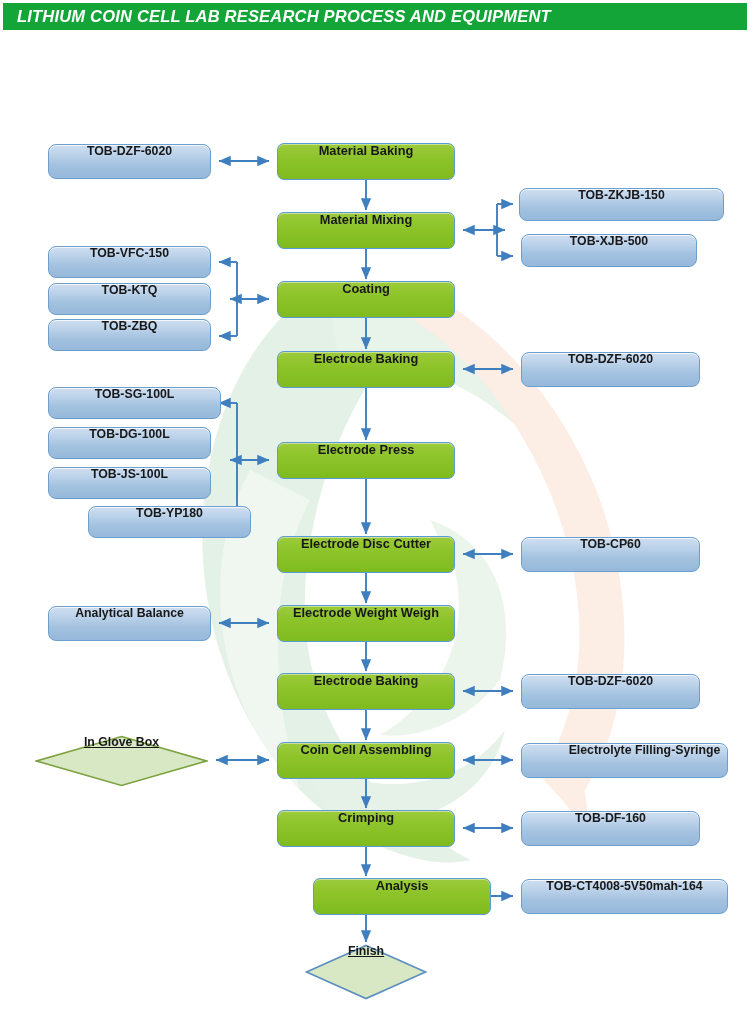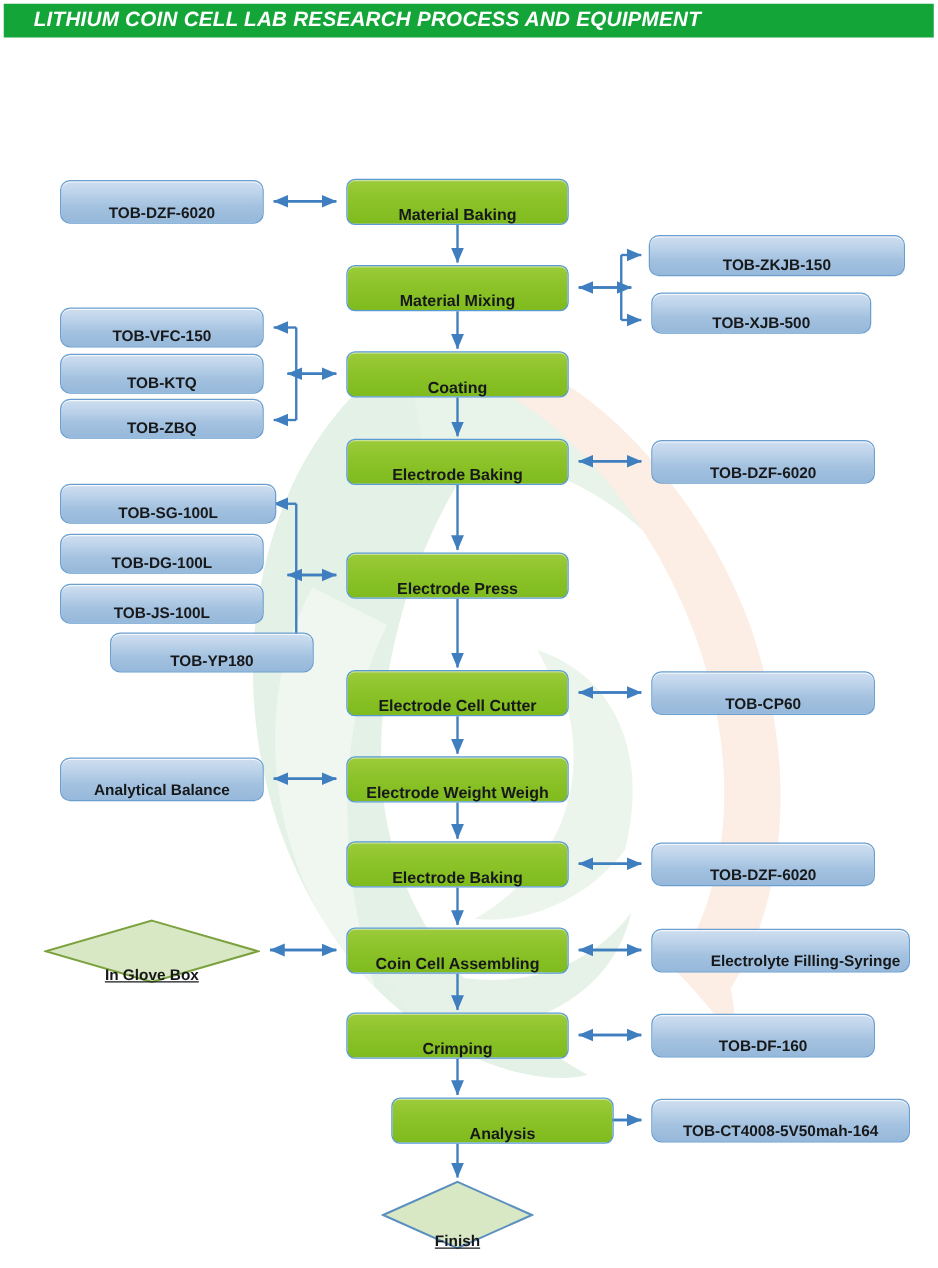--- a/index.html
+++ b/index.html
@@ -28,21 +28,21 @@
     background: #13a538;
     display: flex;
     align-items: center;
   }
   #header-title {
     color: #ffffff;
     font-size: 16.5px;
     font-weight: bold;
     font-style: italic;
     letter-spacing: 0.2px;
-    padding-left: 24px;
+    padding-left: 14px;
     white-space: nowrap;
     font-family: "Liberation Sans", sans-serif;
   }
 
   
   #watermark {
     position: absolute;
     left: 0;
     top: 0;
     width: 750px;
@@ -61,21 +61,21 @@
     z-index: 1;
     pointer-events: none;
   }
 
   
   .node {
     position: absolute;
     z-index: 2;
     box-sizing: border-box;
     display: flex;
-    align-items: flex-end;
+    align-items: flex-start;
     justify-content: center;
     text-align: center;
   }
 
   .process-node {
     border: 1.3px solid #5b9bd5;
     border-radius: 7px;
     background: linear-gradient(180deg, #9ccb3b 0%, #8cc329 45%, #7fbb1e 100%);
     box-shadow: inset 0 1px 0 rgba(255,255,255,0.45);
   }
@@ -217,21 +217,21 @@
   <div class="node process-node" style="left:277px;top:281px;width:178px;height:37px;">
     <span class="label">Coating</span>
   </div>
   <div class="node process-node" style="left:277px;top:351px;width:178px;height:37px;">
     <span class="label">Electrode Baking</span>
   </div>
   <div class="node process-node" style="left:277px;top:442px;width:178px;height:37px;">
     <span class="label">Electrode Press</span>
   </div>
   <div class="node process-node" style="left:277px;top:536px;width:178px;height:37px;">
-    <span class="label">Electrode Cell Cutter</span>
+    <span class="label">Electrode Disc Cutter</span>
   </div>
   <div class="node process-node" style="left:277px;top:605px;width:178px;height:37px;">
     <span class="label">Electrode Weight Weigh</span>
   </div>
   <div class="node process-node" style="left:277px;top:673px;width:178px;height:37px;">
     <span class="label">Electrode Baking</span>
   </div>
   <div class="node process-node" style="left:277px;top:742px;width:178px;height:37px;">
     <span class="label">Coin Cell Assembling</span>
   </div>

